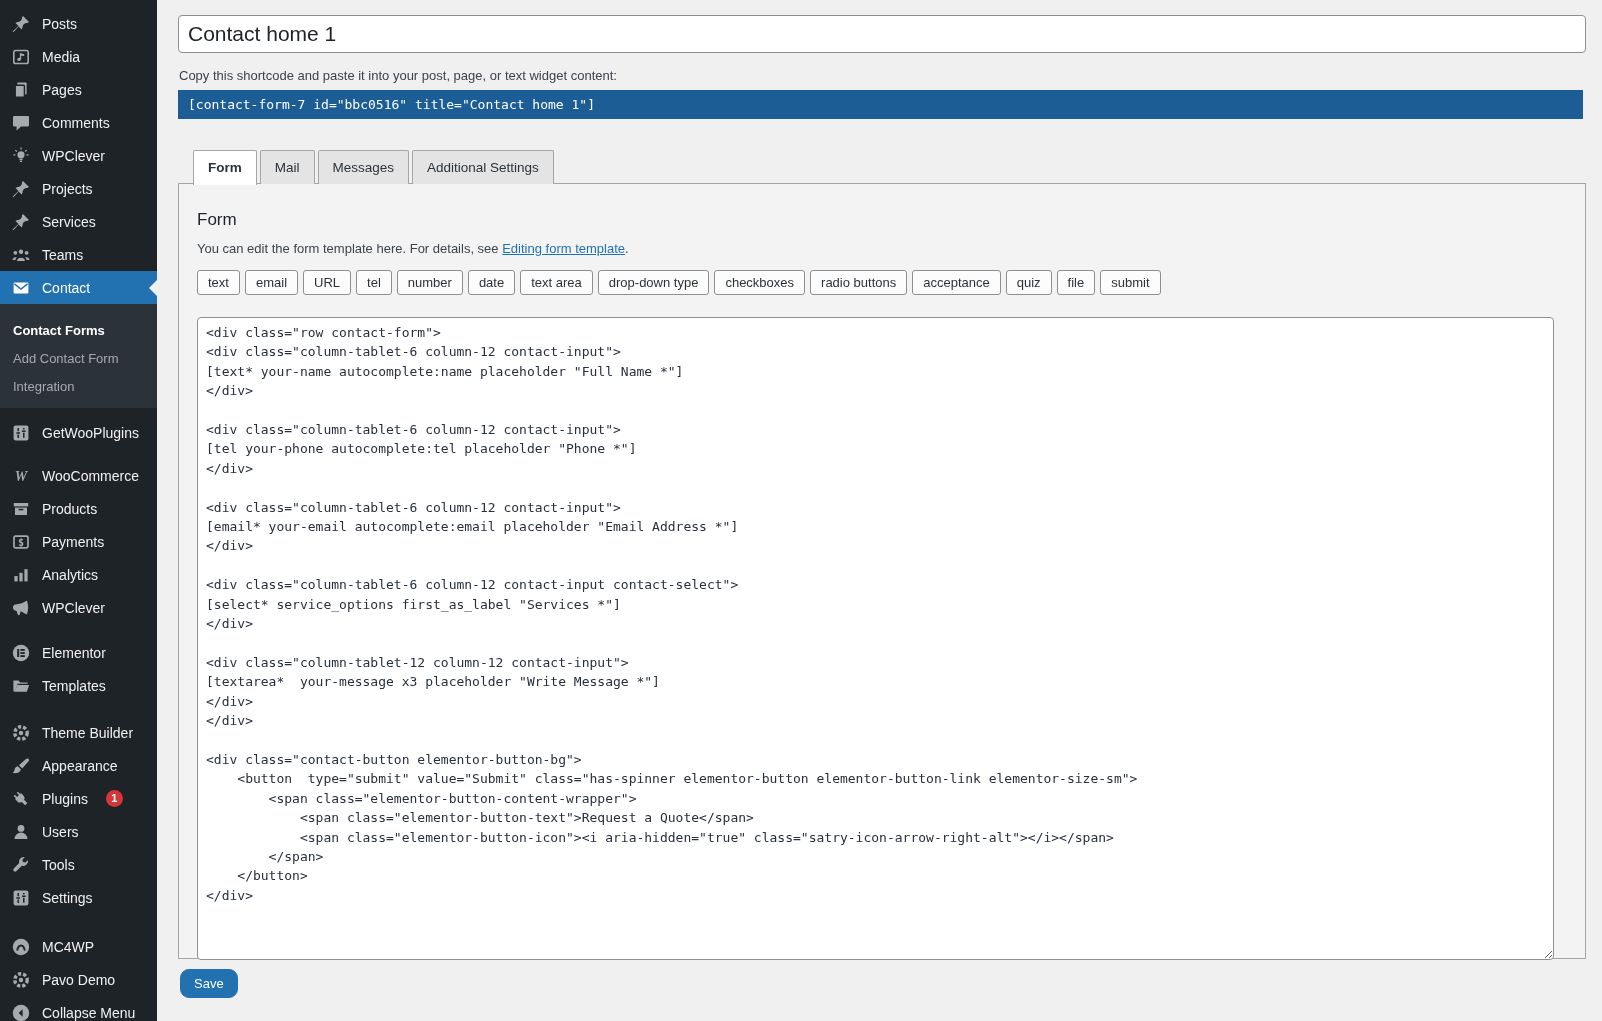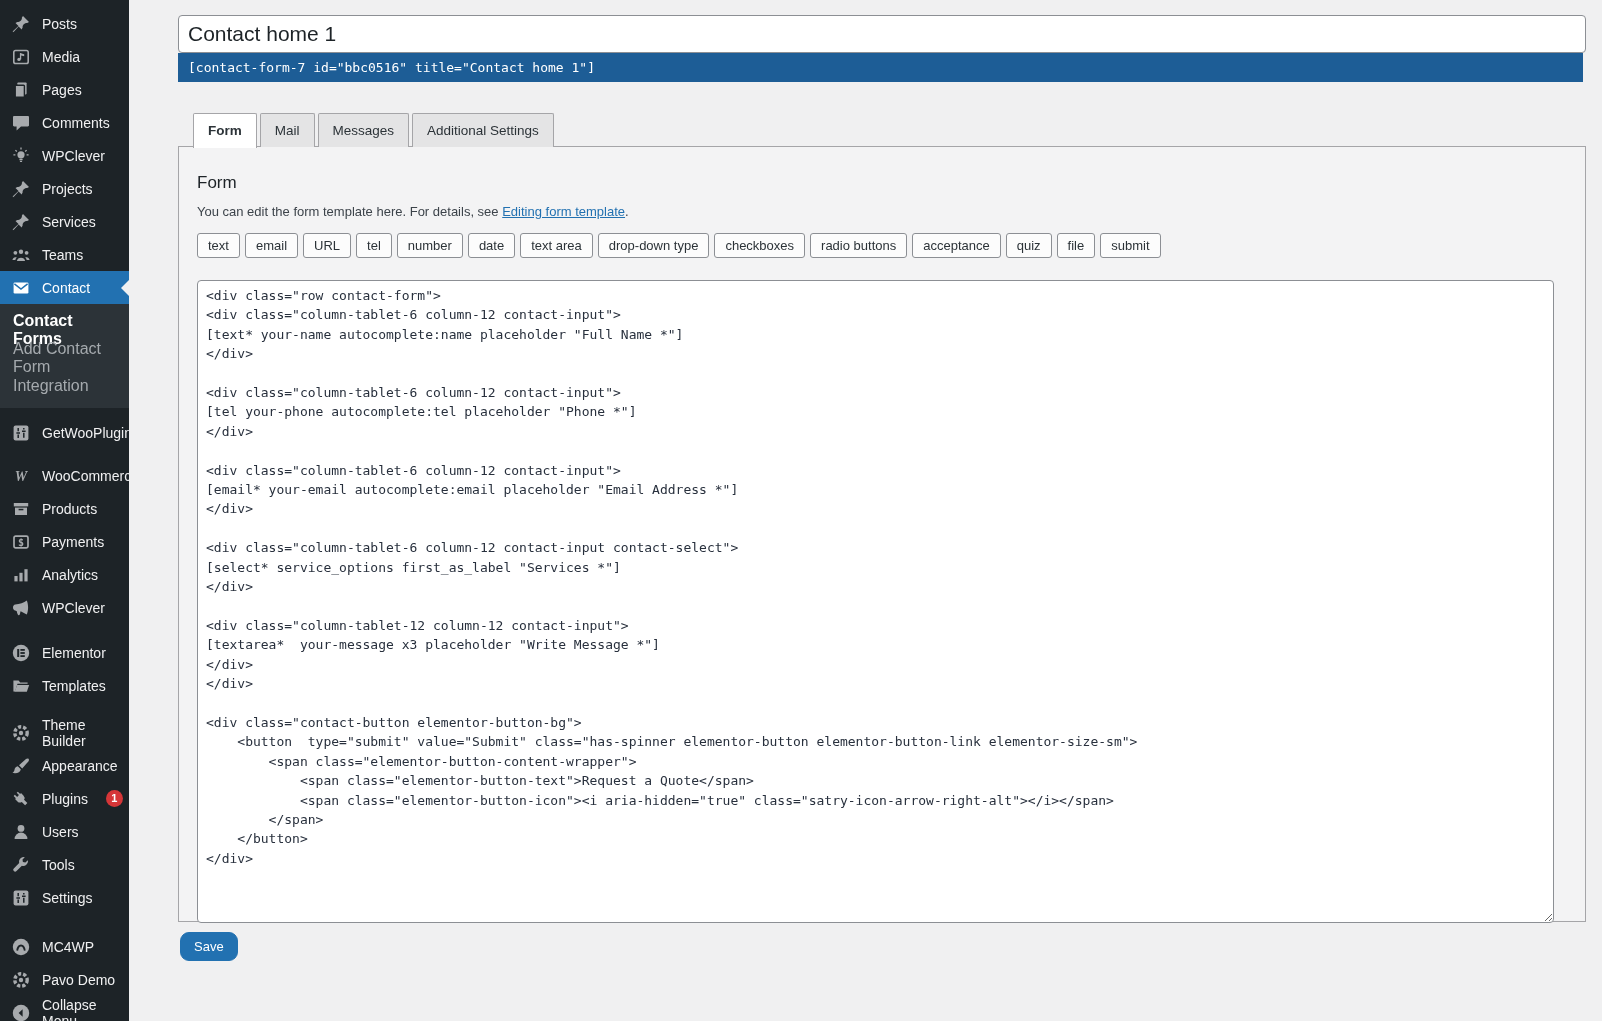--- a/index.html
+++ b/index.html
@@ -2,37 +2,37 @@
 <html><head>
 <meta charset="utf-8">
 <style>
   html,body{margin:0;padding:0}
   body{
     width:1602px;height:1021px;overflow:hidden;position:relative;
     background:#f0f0f1;font-family:"Liberation Sans",sans-serif;color:#3c434a;
   }
   
   .sidebar{
-    position:absolute;left:0;top:0;width:129px;height:1021px;
+    position:absolute;left:0;top:0;width:157px;height:1021px;
     background:#1d2327;color:#f0f0f1;padding-top:7px;box-sizing:border-box;
   }
   .mi{
     height:33px;display:flex;align-items:center;gap:11px;
     padding:0 8px 0 11px;font-size:14px;cursor:pointer;position:relative;color:#f0f0f1;
   }
   .ic{width:20px;height:20px;fill:#a7aaad;flex:none}
   .mi.active{background:#2271b1;color:#fff}
   .mi.active .ic{fill:#fff}
   .mi.active::after{
     content:"";position:absolute;right:0;top:50%;transform:translateY(-50%);
     border:8px solid transparent;border-right-color:#f0f0f1;
   }
   .submenu{background:#2c3338;padding:12px 0 8px}
   .smi{height:28px;display:flex;align-items:center;padding:0 12px 0 13px;
-       font-size:16px;color:#a5aaae;cursor:pointer}
+       font-size:13px;color:#a5aaae;cursor:pointer}
   .smi.current{color:#fff;font-weight:bold}
   .sep1{height:8px}.sep2{height:10px}.sep3{height:12px}.sep4{height:14px}.sep5{height:16px}
   .badge{
     display:inline-block;margin-left:7px;background:#d63638;color:#fff;border-radius:50%;
     min-width:17px;height:17px;line-height:17px;font-size:11px;text-align:center;font-weight:bold;
   }
   .collapse{position:absolute;top:996px;left:0;right:0}
   
   .main{position:absolute;left:157px;top:4px;width:1445px;height:1021px;box-sizing:border-box;padding:11px 16px 0 21px}
   .title-input{
@@ -360,20 +360,21 @@
         </svg>
       <span>Collapse Menu</span>
     </div>
   </div>
 </aside>
 
 <main class="main">
 
   <input class="title-input" type="text" value="Contact home 1" style="">
 
+  <p class="hint">Copy this shortcode and paste it into your post, page, or text widget content:</p>
 
   <div class="shortcode">[contact-form-7 id="bbc0516" title="Contact home 1"]</div>
 
   <div class="tabs">
     <div class="tab active">Form</div>
     <div class="tab">Mail</div>
     <div class="tab">Messages</div>
     <div class="tab">Additional Settings</div>
   </div>
 

